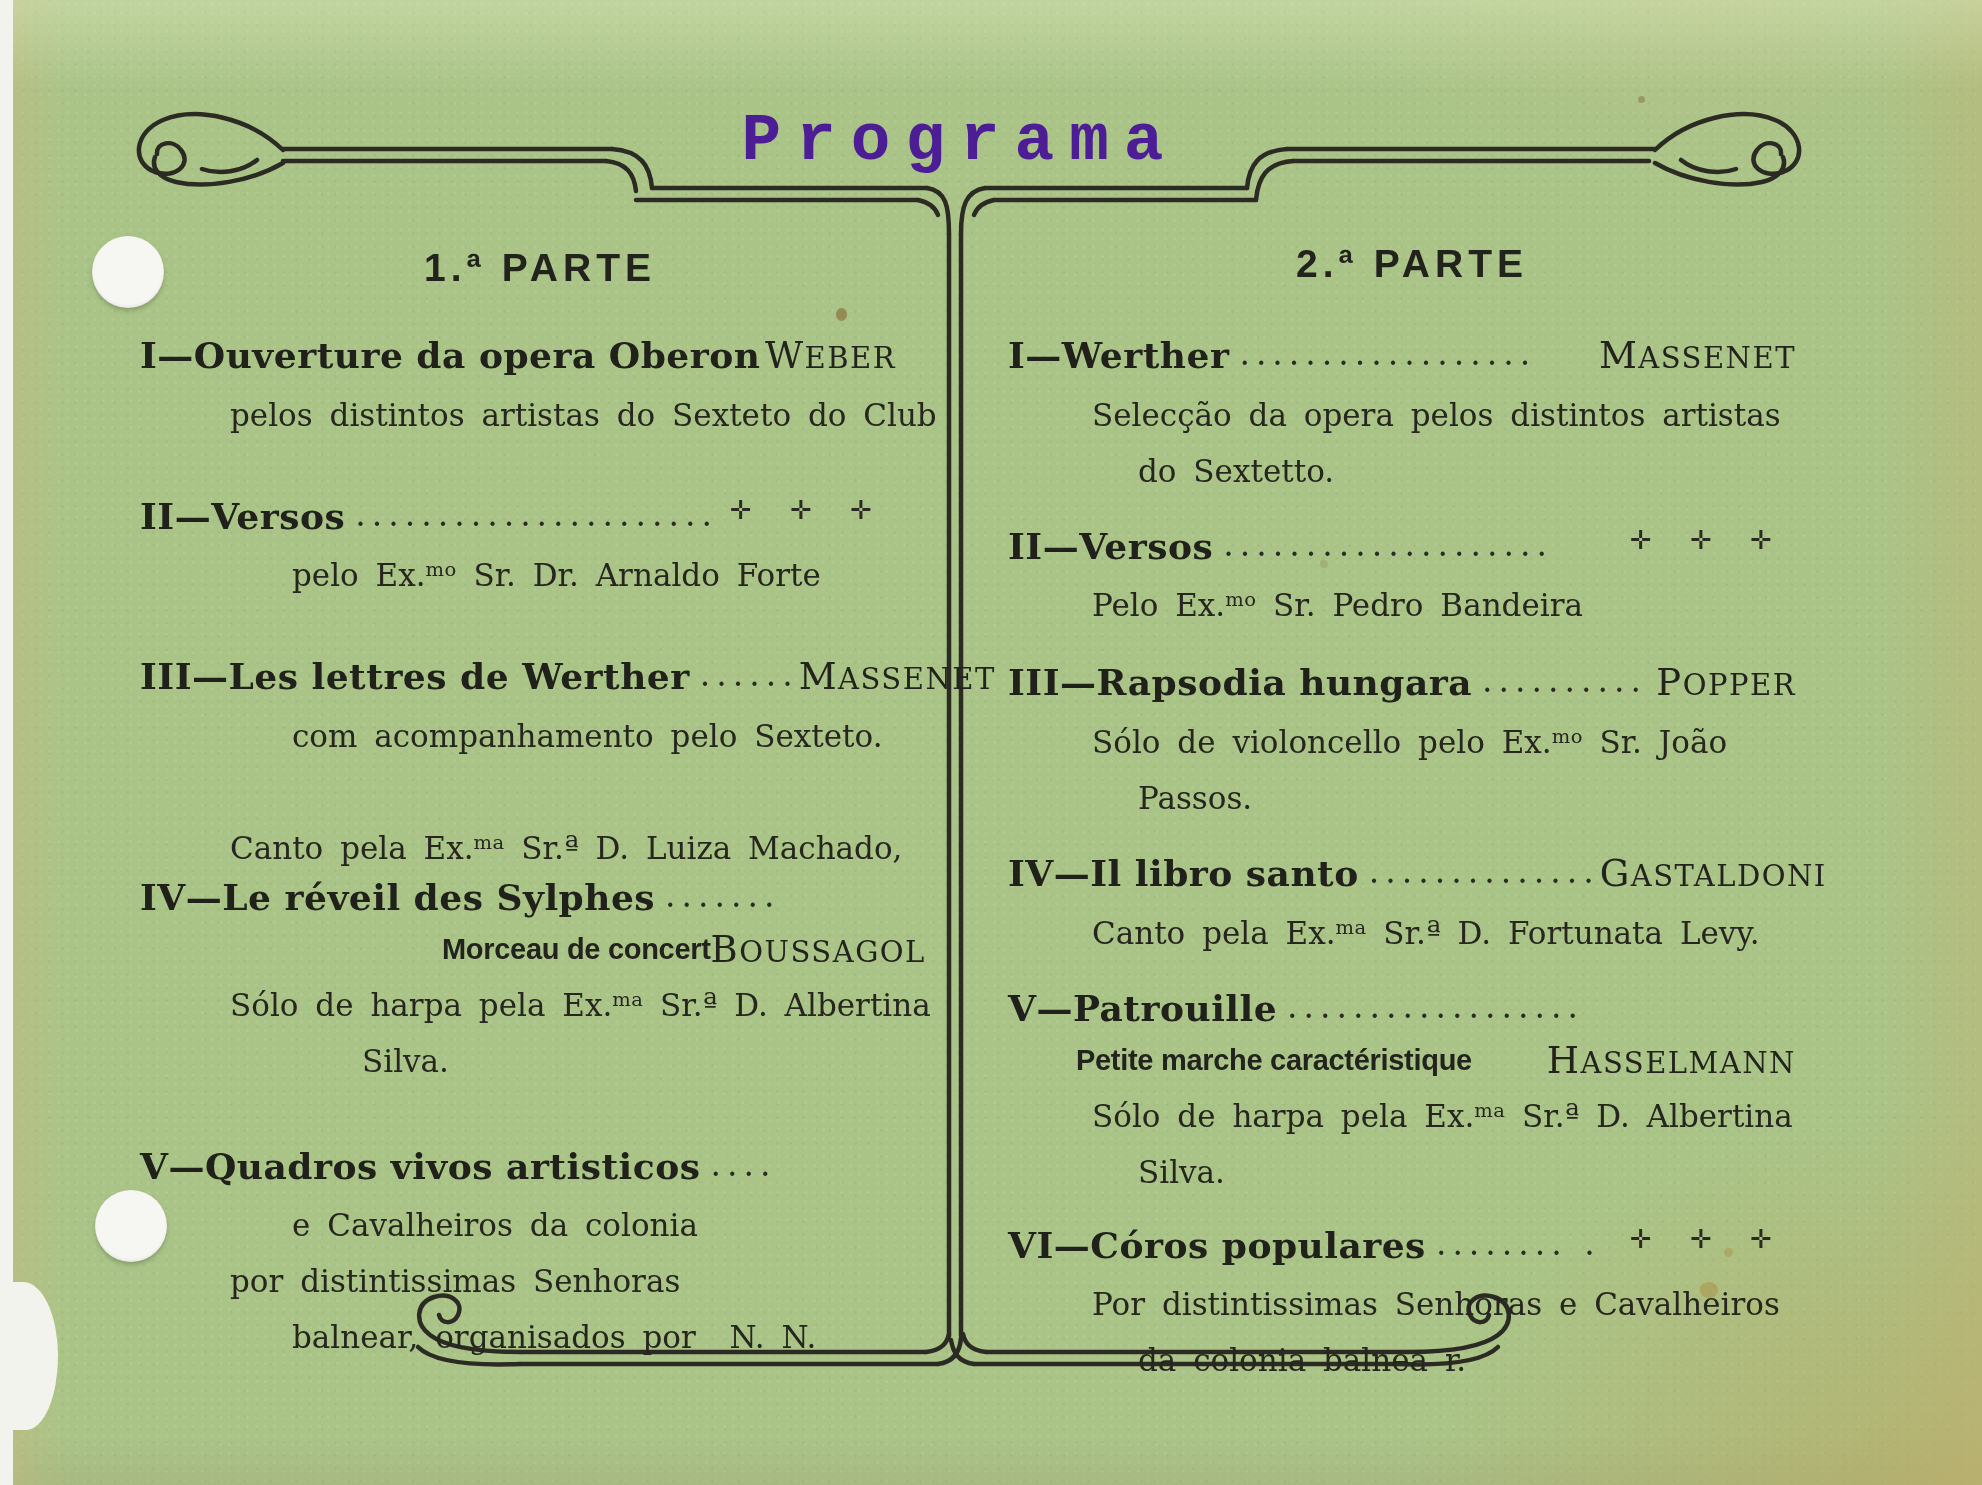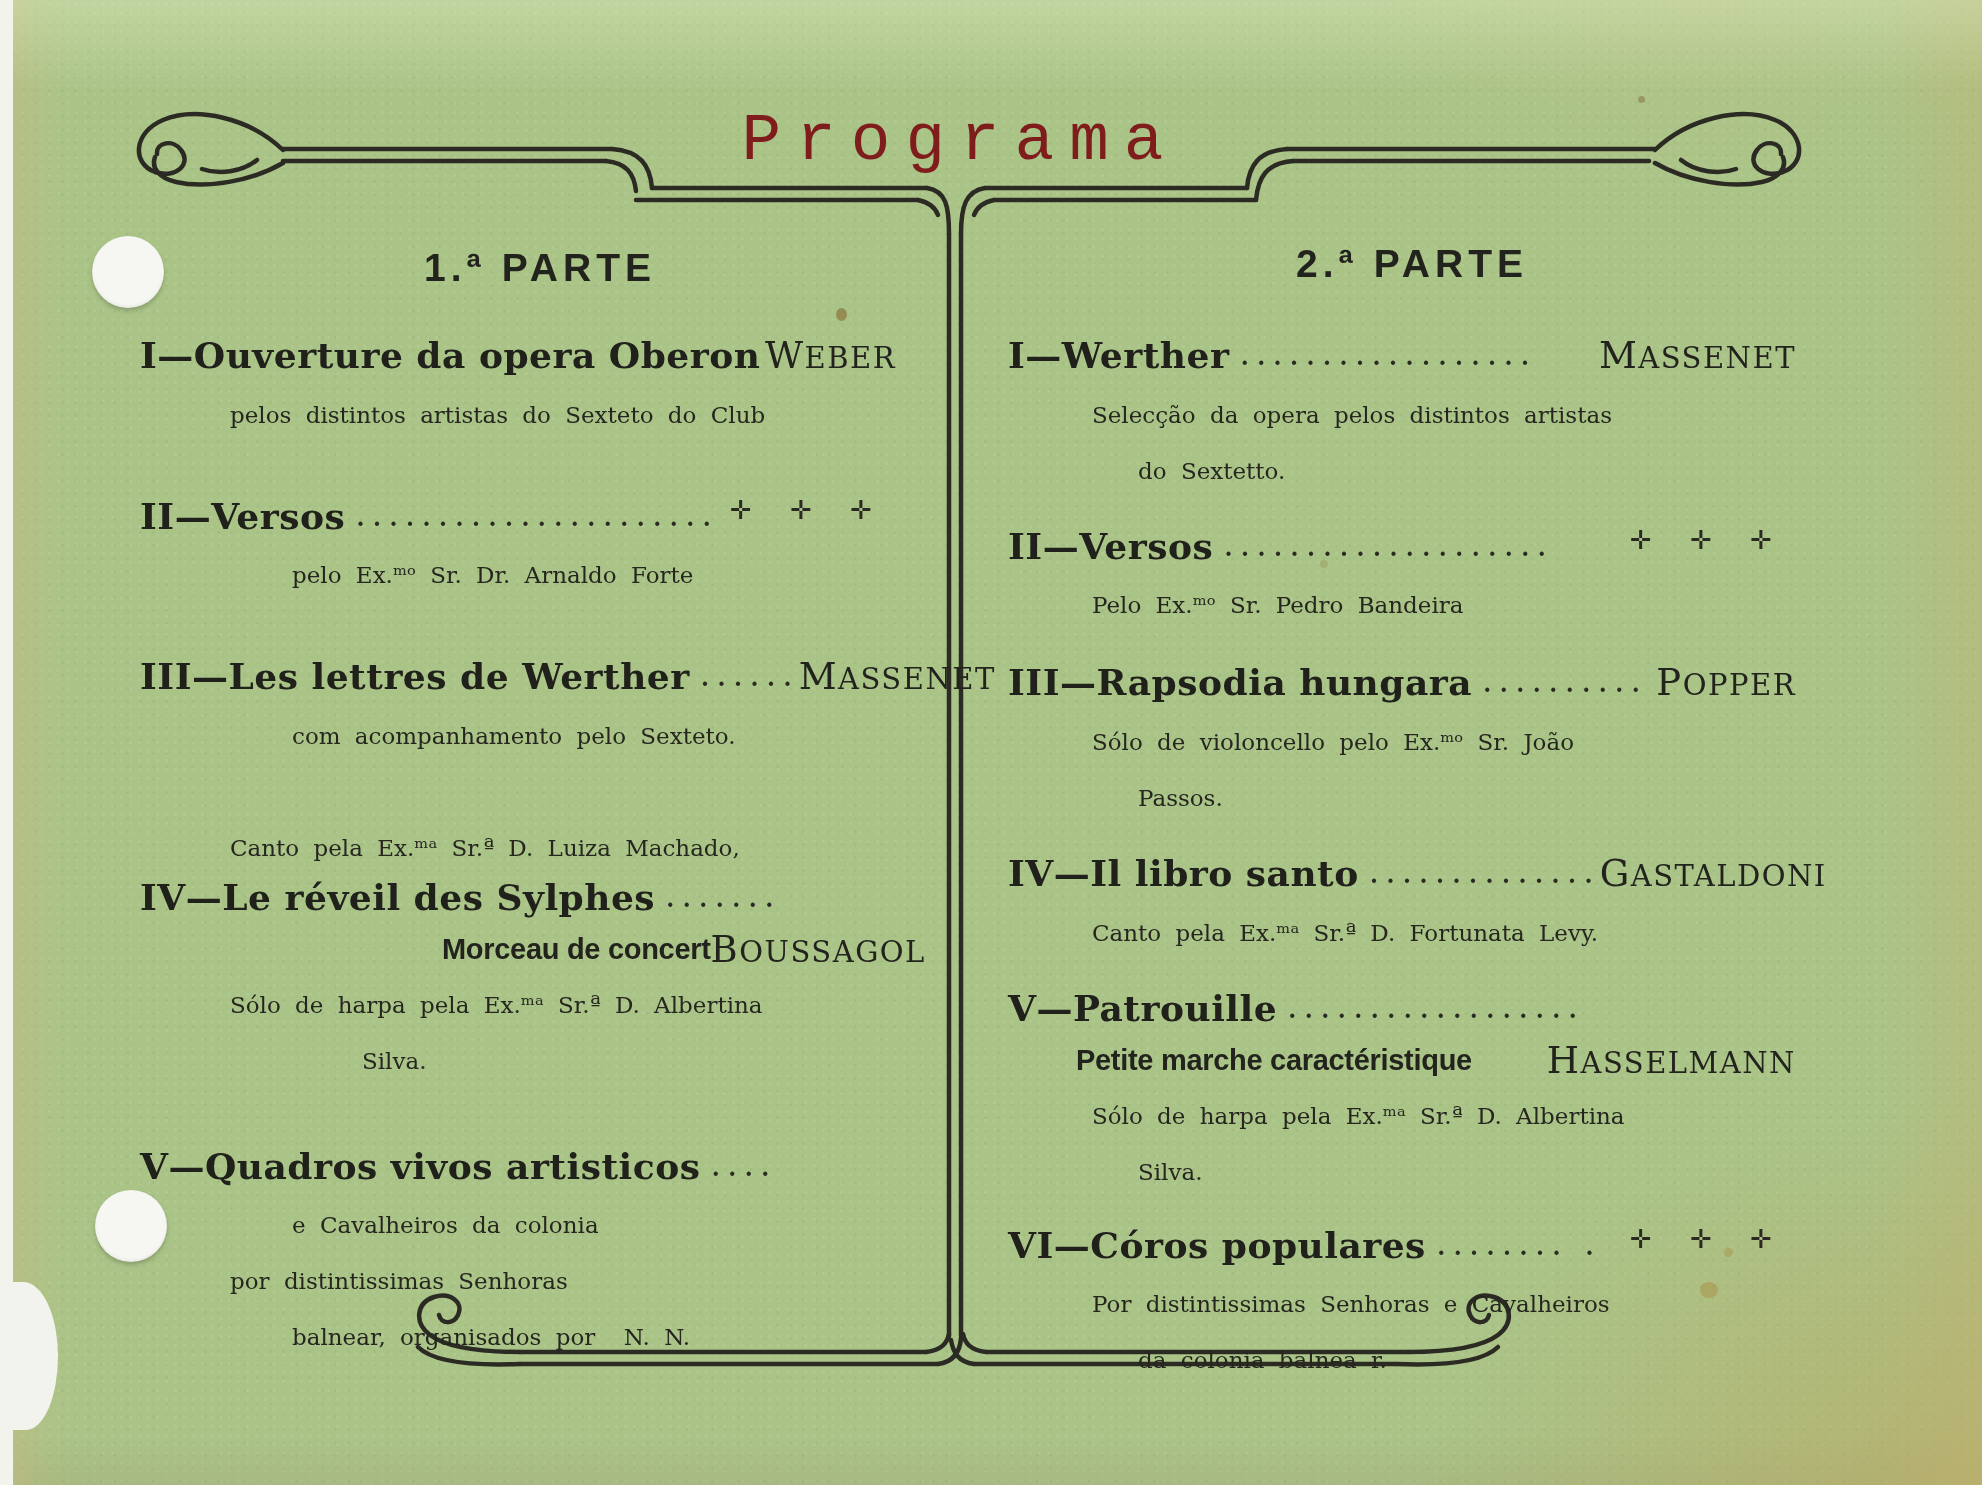--- a/index.html
+++ b/index.html
@@ -41,22 +41,22 @@
   .sp2{left:1700px;top:1282px;width:18px;height:16px;background:rgba(170,130,55,.40);}
   .sp3{left:1724px;top:1248px;width:9px;height:9px;background:rgba(170,130,55,.35);}
   .sp4{left:1638px;top:96px;width:7px;height:7px;background:rgba(120,90,40,.40);}
   .sp5{left:1320px;top:560px;width:8px;height:8px;background:rgba(150,140,80,.35);}
 
   svg.frame{position:absolute;left:0;top:0;pointer-events:none;}
   svg.frame path, svg.frame line{fill:none;stroke:#2b2b24;stroke-width:4.5;stroke-linecap:round;}
 
   .title{
     position:absolute;left:660px;top:104px;width:600px;text-align:center;
-    font-family:"Liberation Mono",monospace;font-weight:normal;
-    font-size:66px;letter-spacing:15px;color:#7f1d1d;white-space:pre;
+    font-family:"Liberation Mono",monospace;font-weight:bold;
+    font-size:66px;letter-spacing:15px;color:#4c1d95;white-space:pre;
   }
   .part-head{
     position:absolute;width:800px;text-align:center;
     font-family:"Liberation Sans",sans-serif;font-weight:bold;
     font-size:39px;letter-spacing:5px;color:#23231d;white-space:pre;
   }
   .head-l{left:140px;top:246px;}
   .head-r{left:1012px;top:242px;}
 
   .col{position:absolute;top:334px;}
@@ -81,21 +81,21 @@
     font-size:26px;word-spacing:30px;color:#2a2a22;white-space:pre;
   }
   .sub{display:flex;align-items:center;margin-bottom:6px;}
   .sub-lbl{
     font-family:"Liberation Sans",sans-serif;font-weight:bold;font-size:29px;
     letter-spacing:-.3px;color:#23231d;white-space:pre;
   }
   .sub-ind-l{margin-left:302px;}
   .sub-ind-r{margin-left:68px;}
   .det{
-    font-family:"DejaVu Serif",serif;font-size:23px;line-height:56px;
+    font-family:"DejaVu Serif",serif;font-size:31px;line-height:56px;
     word-spacing:7px;white-space:pre;color:#26261f;
   }
   .i1{padding-left:90px;}   
   .i2{padding-left:152px;}  
   .i3{padding-left:222px;}  
   .r1{padding-left:84px;}   
   .r2{padding-left:130px;}  
   .g56{margin-bottom:56px;} .g52{margin-bottom:52px;}
   .g28{margin-bottom:28px;} .g26{margin-bottom:26px;} .g24{margin-bottom:24px;}
 </style>

